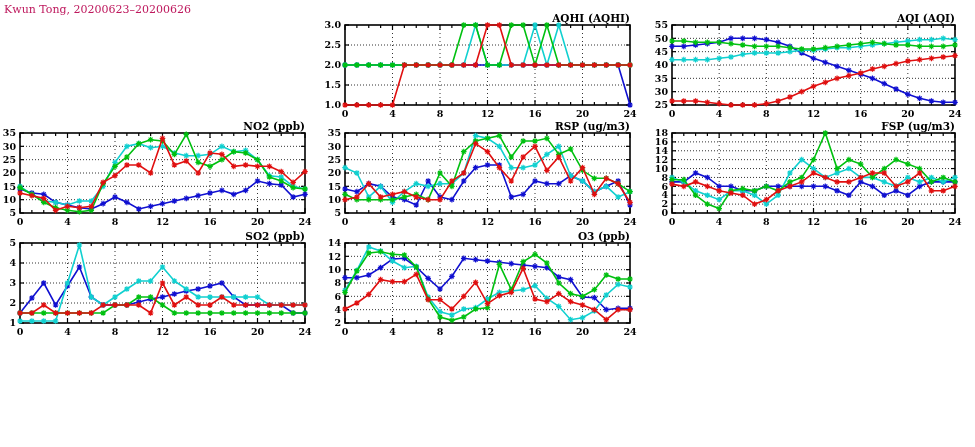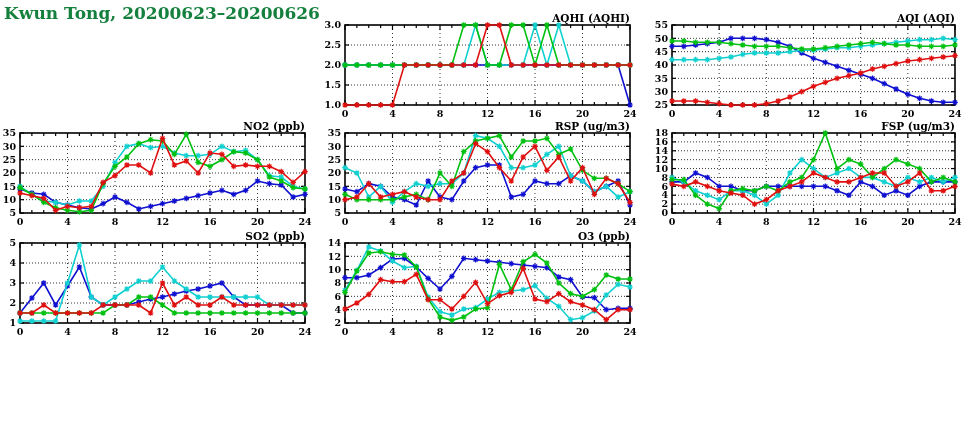--- a/index.html
+++ b/index.html
@@ -1,18 +1,18 @@
 <!DOCTYPE html>
 <html><head>
 <meta charset="utf-8">
 <style>
   html,body{margin:0;padding:0;background:#ffffff;}
   #screen{position:relative;width:975px;height:447px;background:#ffffff;overflow:hidden;
           font-family:"DejaVu Serif", serif;}
-  #main-title{position:absolute;left:4px;top:3px;font-size:17px;font-weight:bold;color:#15803d;}
+  #main-title{position:absolute;left:4px;top:3px;font-size:11px;font-weight:normal;color:#be185d;}
   .chart{position:absolute;}
   svg text{font-family:"DejaVu Serif", serif;font-weight:bold;fill:#000;}
 </style>
 </head>
 <body>
 
 <div id="screen">
   <div id="main-title">Kwun Tong, 20200623–20200626</div>
   <div class="chart" id="chart-aqhi" style="left: 325px; top: 13px;"><svg width="315" height="107" viewBox="0 0 315 107">
         <line x1="20" y1="72" x2="305" y2="72" stroke="#333" stroke-width="1" stroke-dasharray="1,2"></line>

